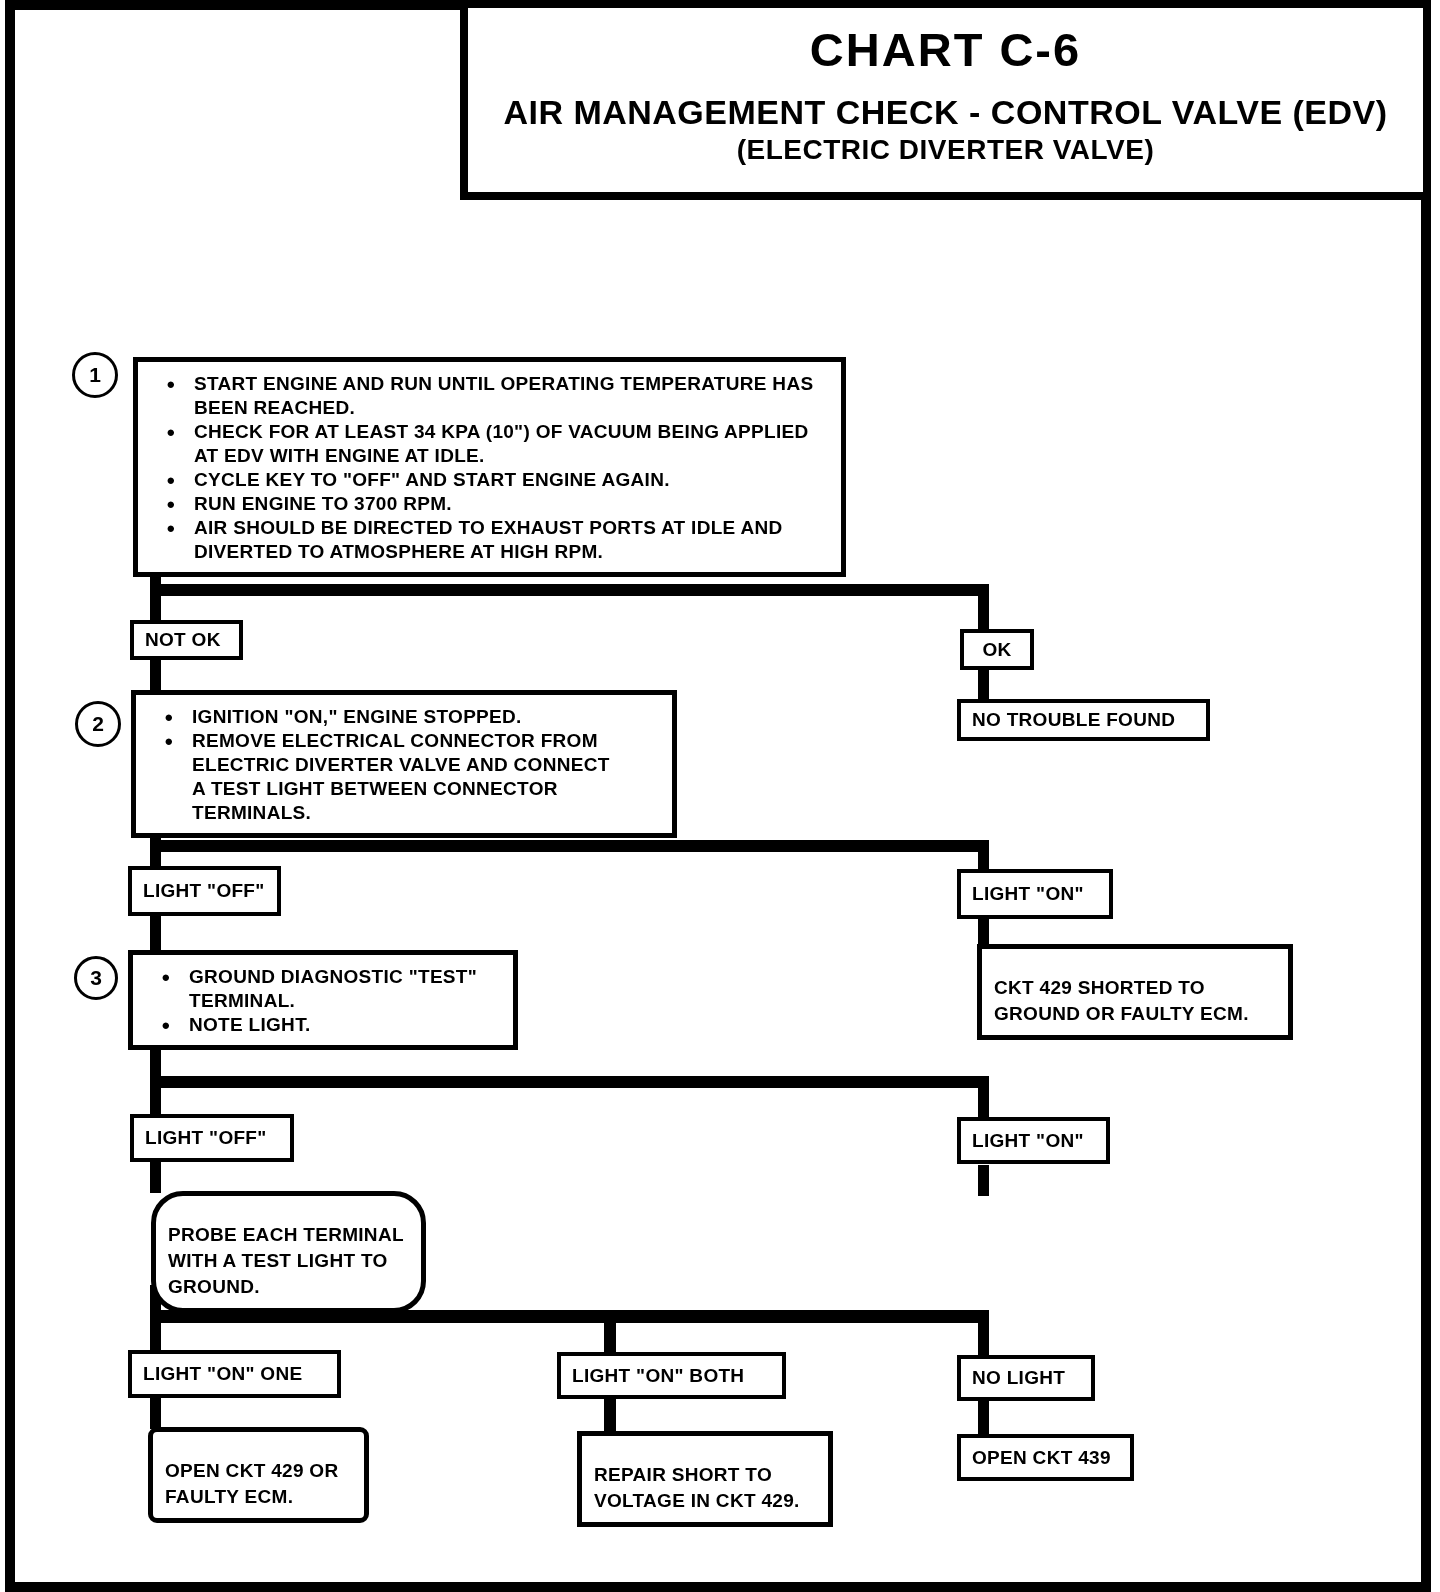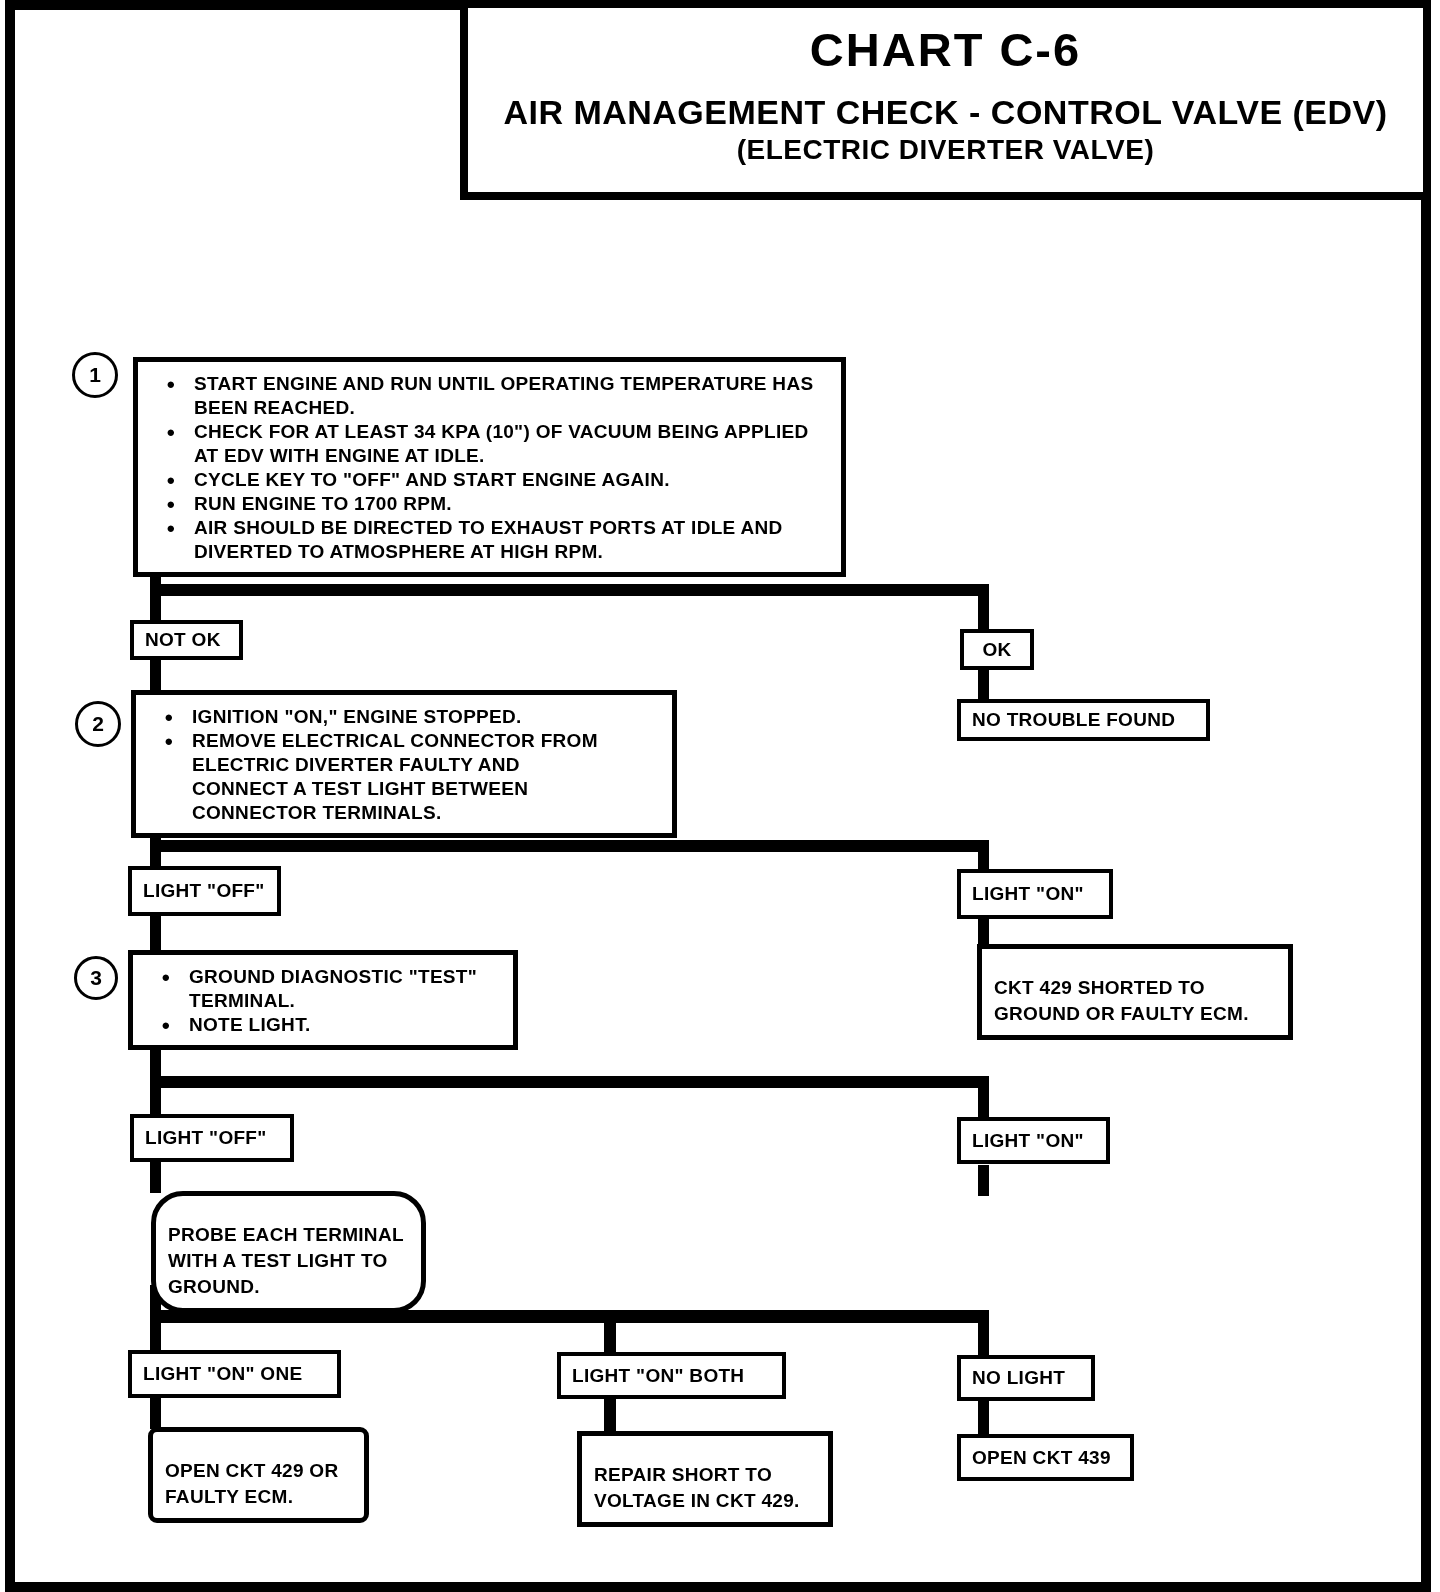--- a/index.html
+++ b/index.html
@@ -101,21 +101,21 @@
     <div class="row">
       <span class="b">●</span>
       <span class="t t1">CHECK FOR AT LEAST 34 KPA (10") OF VACUUM BEING APPLIED AT EDV WITH ENGINE AT IDLE.</span>
     </div>
     <div class="row">
       <span class="b">●</span>
       <span class="t t1">CYCLE KEY TO "OFF" AND START ENGINE AGAIN.</span>
     </div>
     <div class="row">
       <span class="b">●</span>
-      <span class="t t1">RUN ENGINE TO 1700 RPM.</span>
+      <span class="t t1">RUN ENGINE TO 3700 RPM.</span>
     </div>
     <div class="row">
       <span class="b">●</span>
       <span class="t t1">AIR SHOULD BE DIRECTED TO EXHAUST PORTS AT IDLE AND DIVERTED TO ATMOSPHERE AT HIGH RPM.</span>
     </div>
   </div>
 
   <div class="fbox label" style="left:130px;top:620px;width:113px;height:40px;">
     <span>NOT OK</span>
   </div>
@@ -126,21 +126,21 @@
     <span>NO TROUBLE FOUND</span>
   </div>
 
   <div class="fbox step" style="left:131px;top:690px;width:546px;min-height:112px;">
     <div class="row">
       <span class="b">●</span>
       <span class="t t2">IGNITION "ON," ENGINE STOPPED.</span>
     </div>
     <div class="row">
       <span class="b">●</span>
-      <span class="t t2">REMOVE ELECTRICAL CONNECTOR FROM ELECTRIC DIVERTER FAULTY AND CONNECT A TEST LIGHT BETWEEN CONNECTOR TERMINALS.</span>
+      <span class="t t2">REMOVE ELECTRICAL CONNECTOR FROM ELECTRIC DIVERTER VALVE AND CONNECT A TEST LIGHT BETWEEN CONNECTOR TERMINALS.</span>
     </div>
   </div>
 
   <div class="fbox label" style="left:128px;top:866px;width:153px;height:50px;">
     <span>LIGHT "OFF"</span>
   </div>
   <div class="fbox label" style="left:957px;top:869px;width:156px;height:50px;">
     <span>LIGHT "ON"</span>
   </div>
   <div class="fbox result" style="left:957px;top:944px;width:316px;min-height:78px;">

